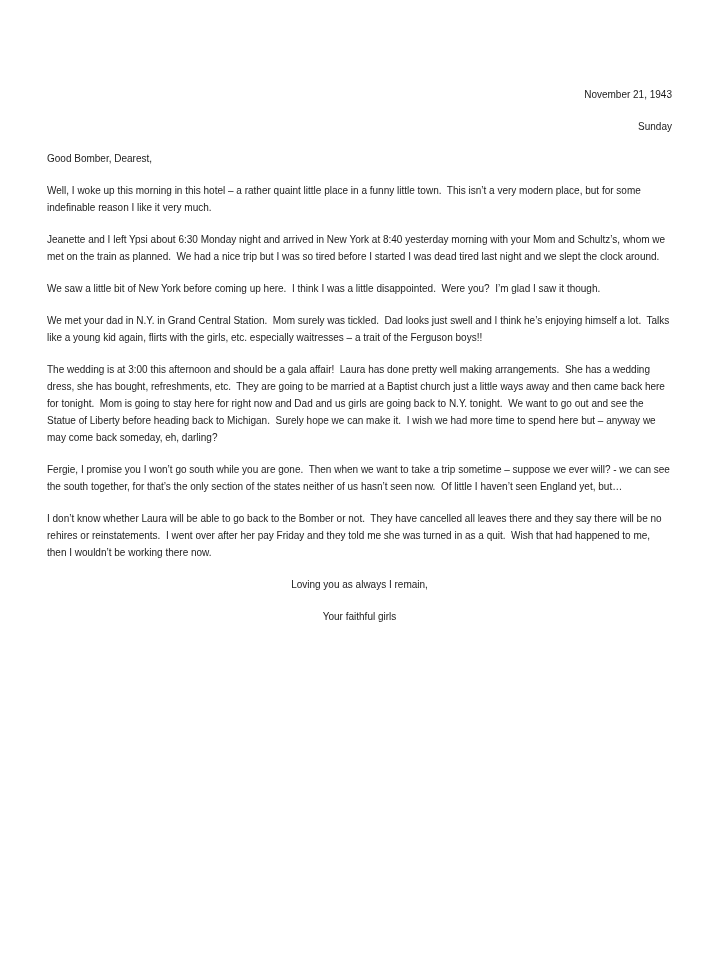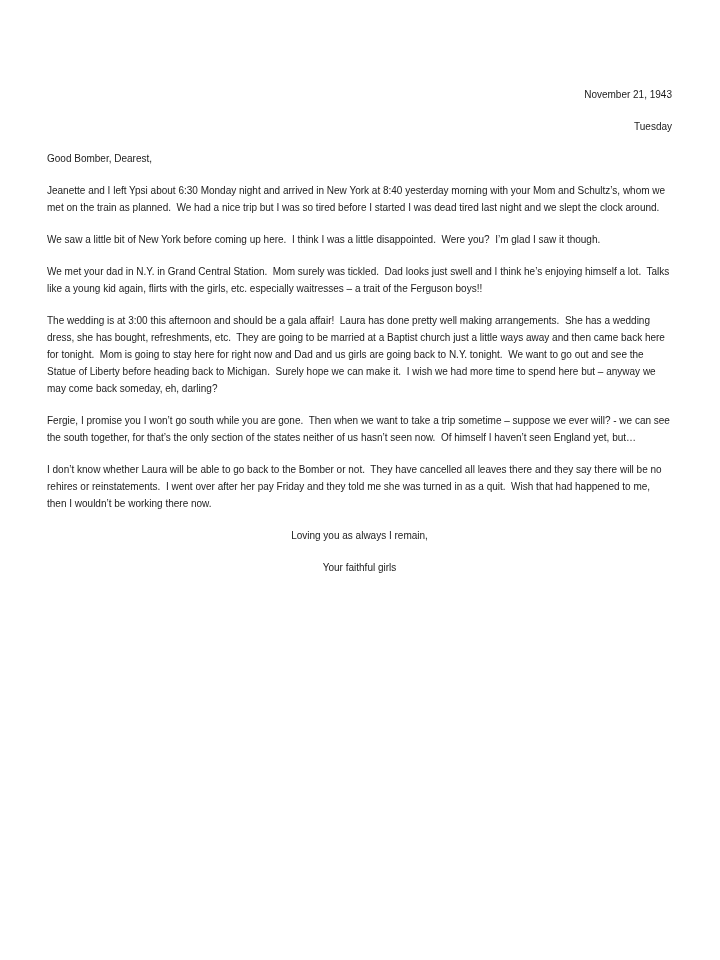--- a/index.html
+++ b/index.html
@@ -29,23 +29,24 @@
     text-align: left;
   }
   .page p.right { text-align: right; }
   .page p.center { text-align: center; }
 </style>
 </head>
 <body>
 
 <div class="page">
   <p class="right">November 21, 1943</p>
-  <p class="right">Tuesday</p>
+  <p class="right">Sunday</p>
   <p>Good Bomber, Dearest,</p>
+  <p>Well, I woke up this morning in this hotel – a rather quaint little place in a funny little town.  This isn’t a very modern place, but for some indefinable reason I like it very much.</p>
   <p>Jeanette and I left Ypsi about 6:30 Monday night and arrived in New York at 8:40 yesterday morning with your Mom and Schultz’s, whom we met on the train as planned.  We had a nice trip but I was so tired before I started I was dead tired last night and we slept the clock around.</p>
   <p>We saw a little bit of New York before coming up here.  I think I was a little disappointed.  Were you?  I’m glad I saw it though.</p>
   <p>We met your dad in N.Y. in Grand Central Station.  Mom surely was tickled.  Dad looks just swell and I think he’s enjoying himself a lot.  Talks like a young kid again, flirts with the girls, etc. especially waitresses – a trait of the Ferguson boys!!</p>
   <p>The wedding is at 3:00 this afternoon and should be a gala affair!  Laura has done pretty well making arrangements.  She has a wedding dress, she has bought, refreshments, etc.  They are going to be married at a Baptist church just a little ways away and then came back here for tonight.  Mom is going to stay here for right now and Dad and us girls are going back to N.Y. tonight.  We want to go out and see the Statue of Liberty before heading back to Michigan.  Surely hope we can make it.  I wish we had more time to spend here but – anyway we may come back someday, eh, darling?</p>
-  <p>Fergie, I promise you I won’t go south while you are gone.  Then when we want to take a trip sometime – suppose we ever will? - we can see the south together, for that’s the only section of the states neither of us hasn’t seen now.  Of himself I haven’t seen England yet, but…</p>
+  <p>Fergie, I promise you I won’t go south while you are gone.  Then when we want to take a trip sometime – suppose we ever will? - we can see the south together, for that’s the only section of the states neither of us hasn’t seen now.  Of little I haven’t seen England yet, but…</p>
   <p>I don’t know whether Laura will be able to go back to the Bomber or not.  They have cancelled all leaves there and they say there will be no rehires or reinstatements.  I went over after her pay Friday and they told me she was turned in as a quit.  Wish that had happened to me, then I wouldn’t be working there now.</p>
   <p class="center">Loving you as always I remain,</p>
   <p class="center">Your faithful girls</p>
 </div>
 
 </body></html>

